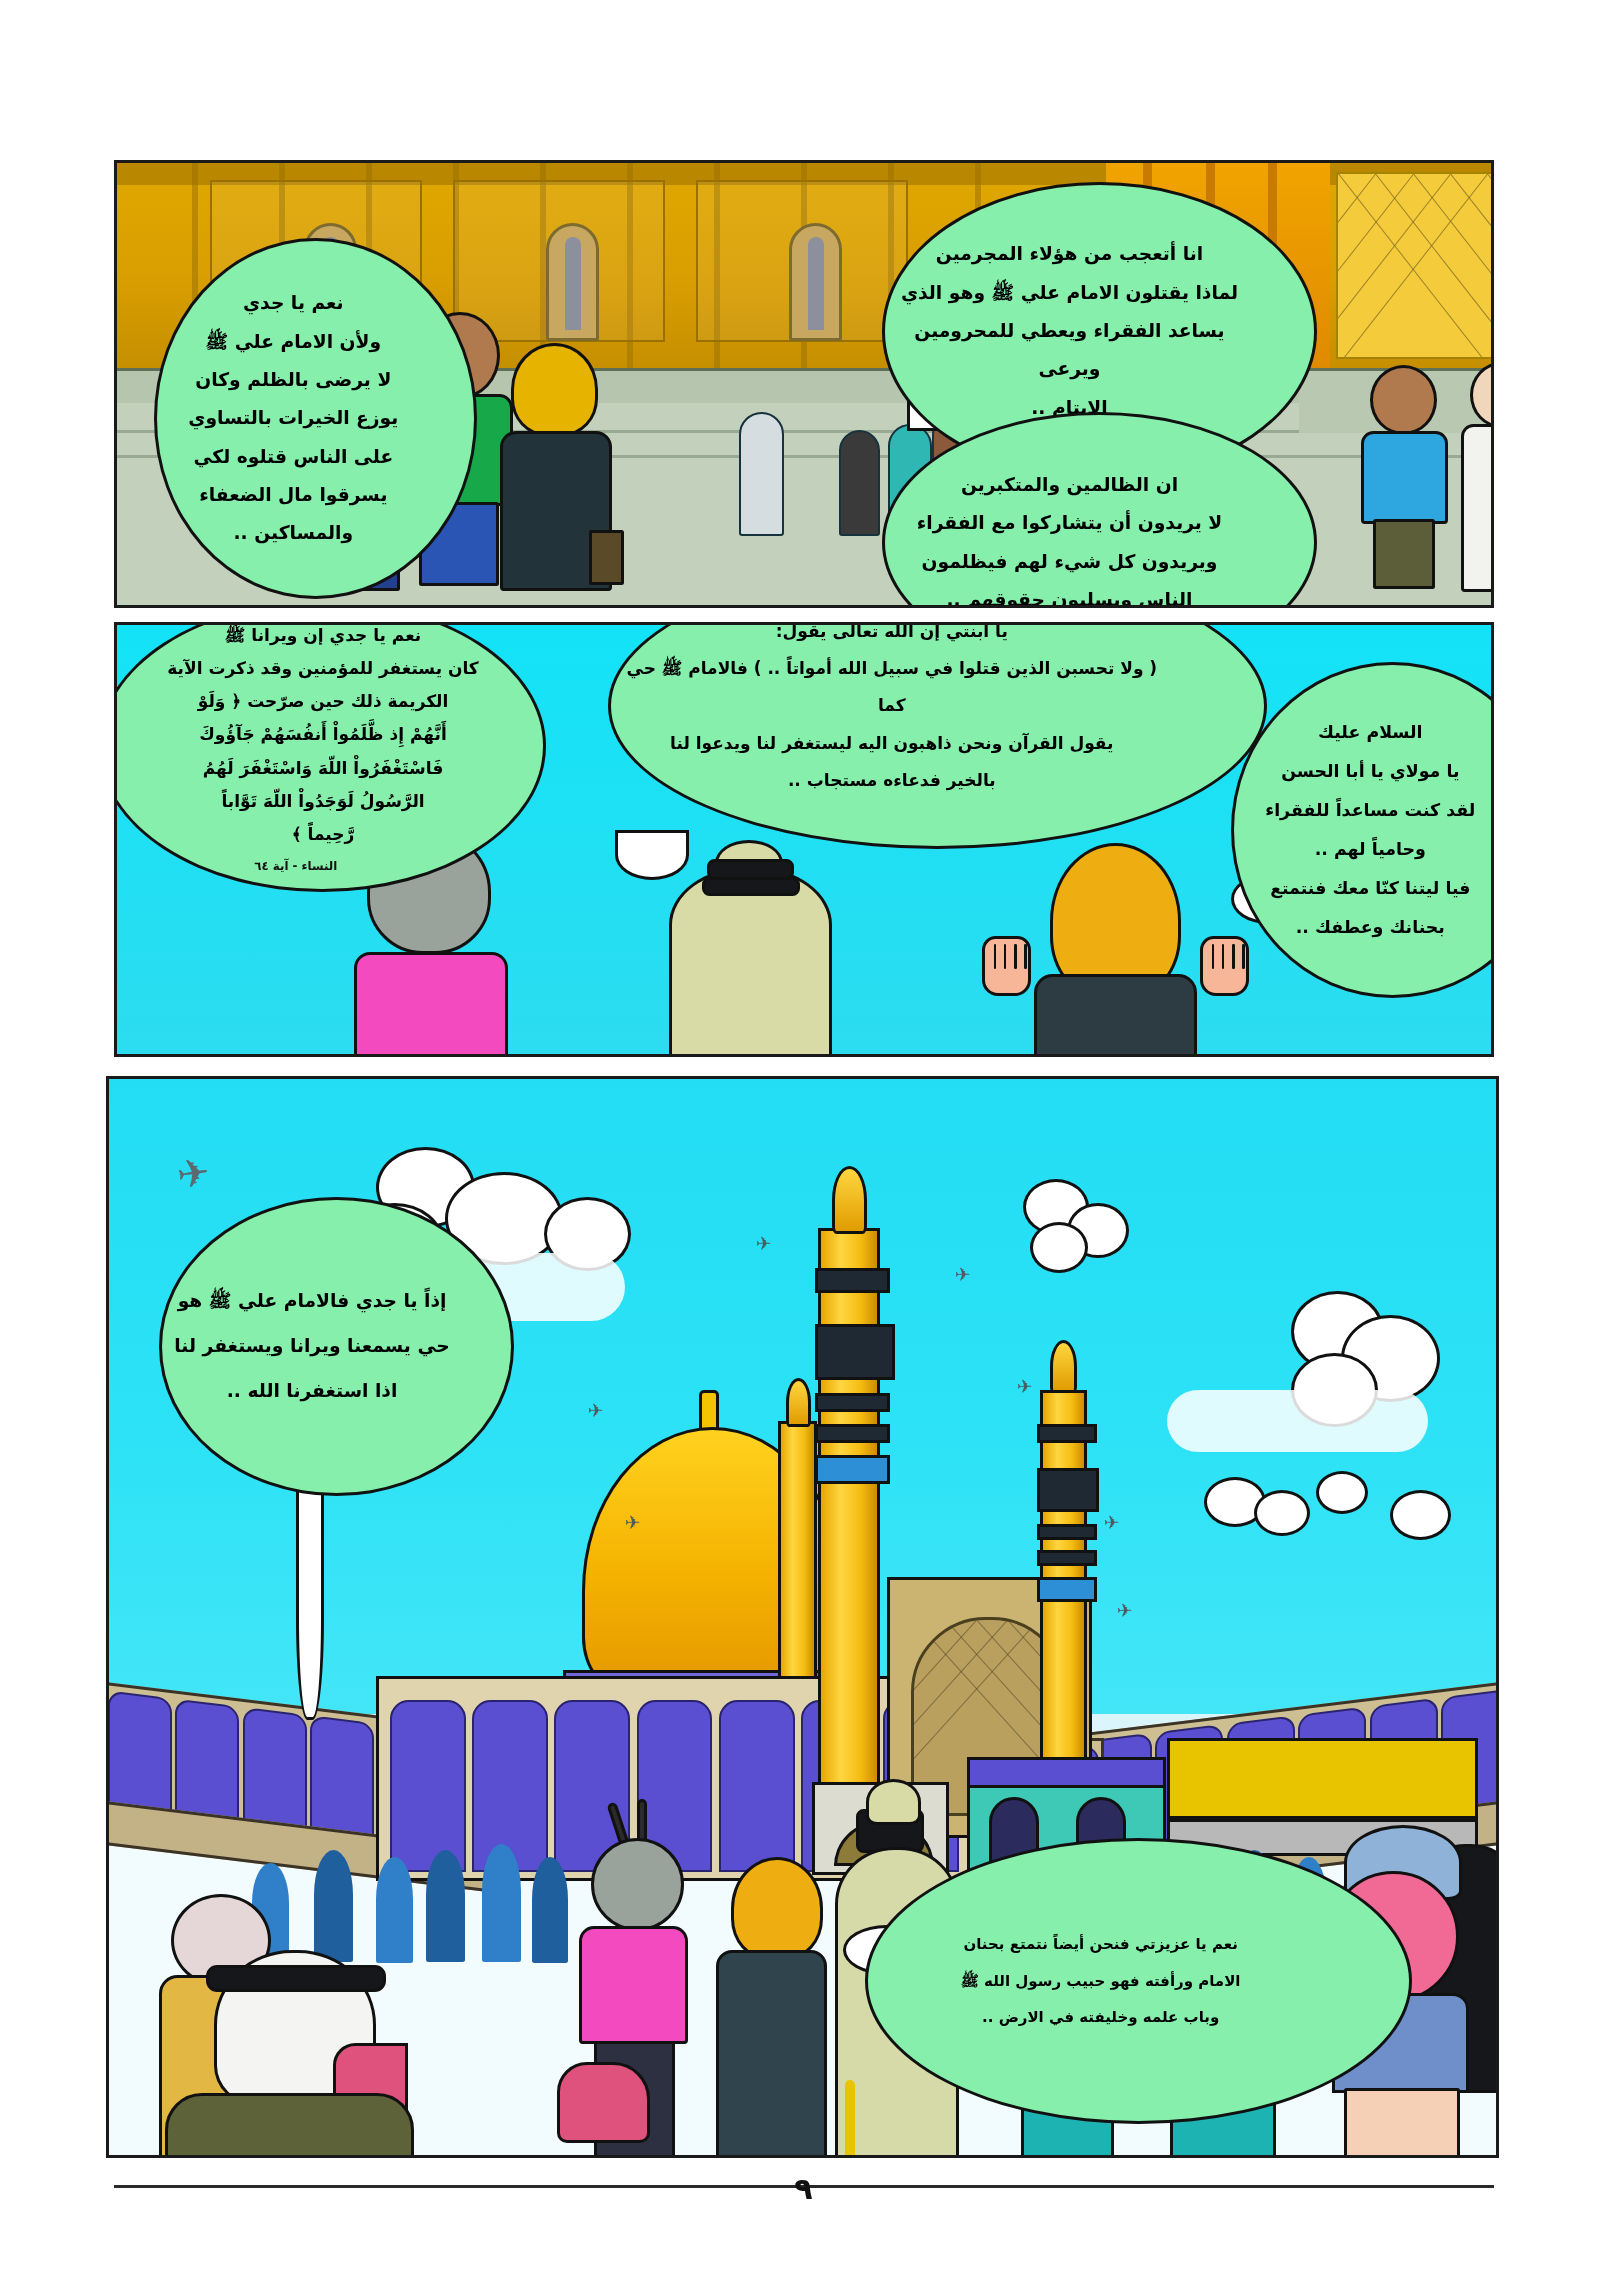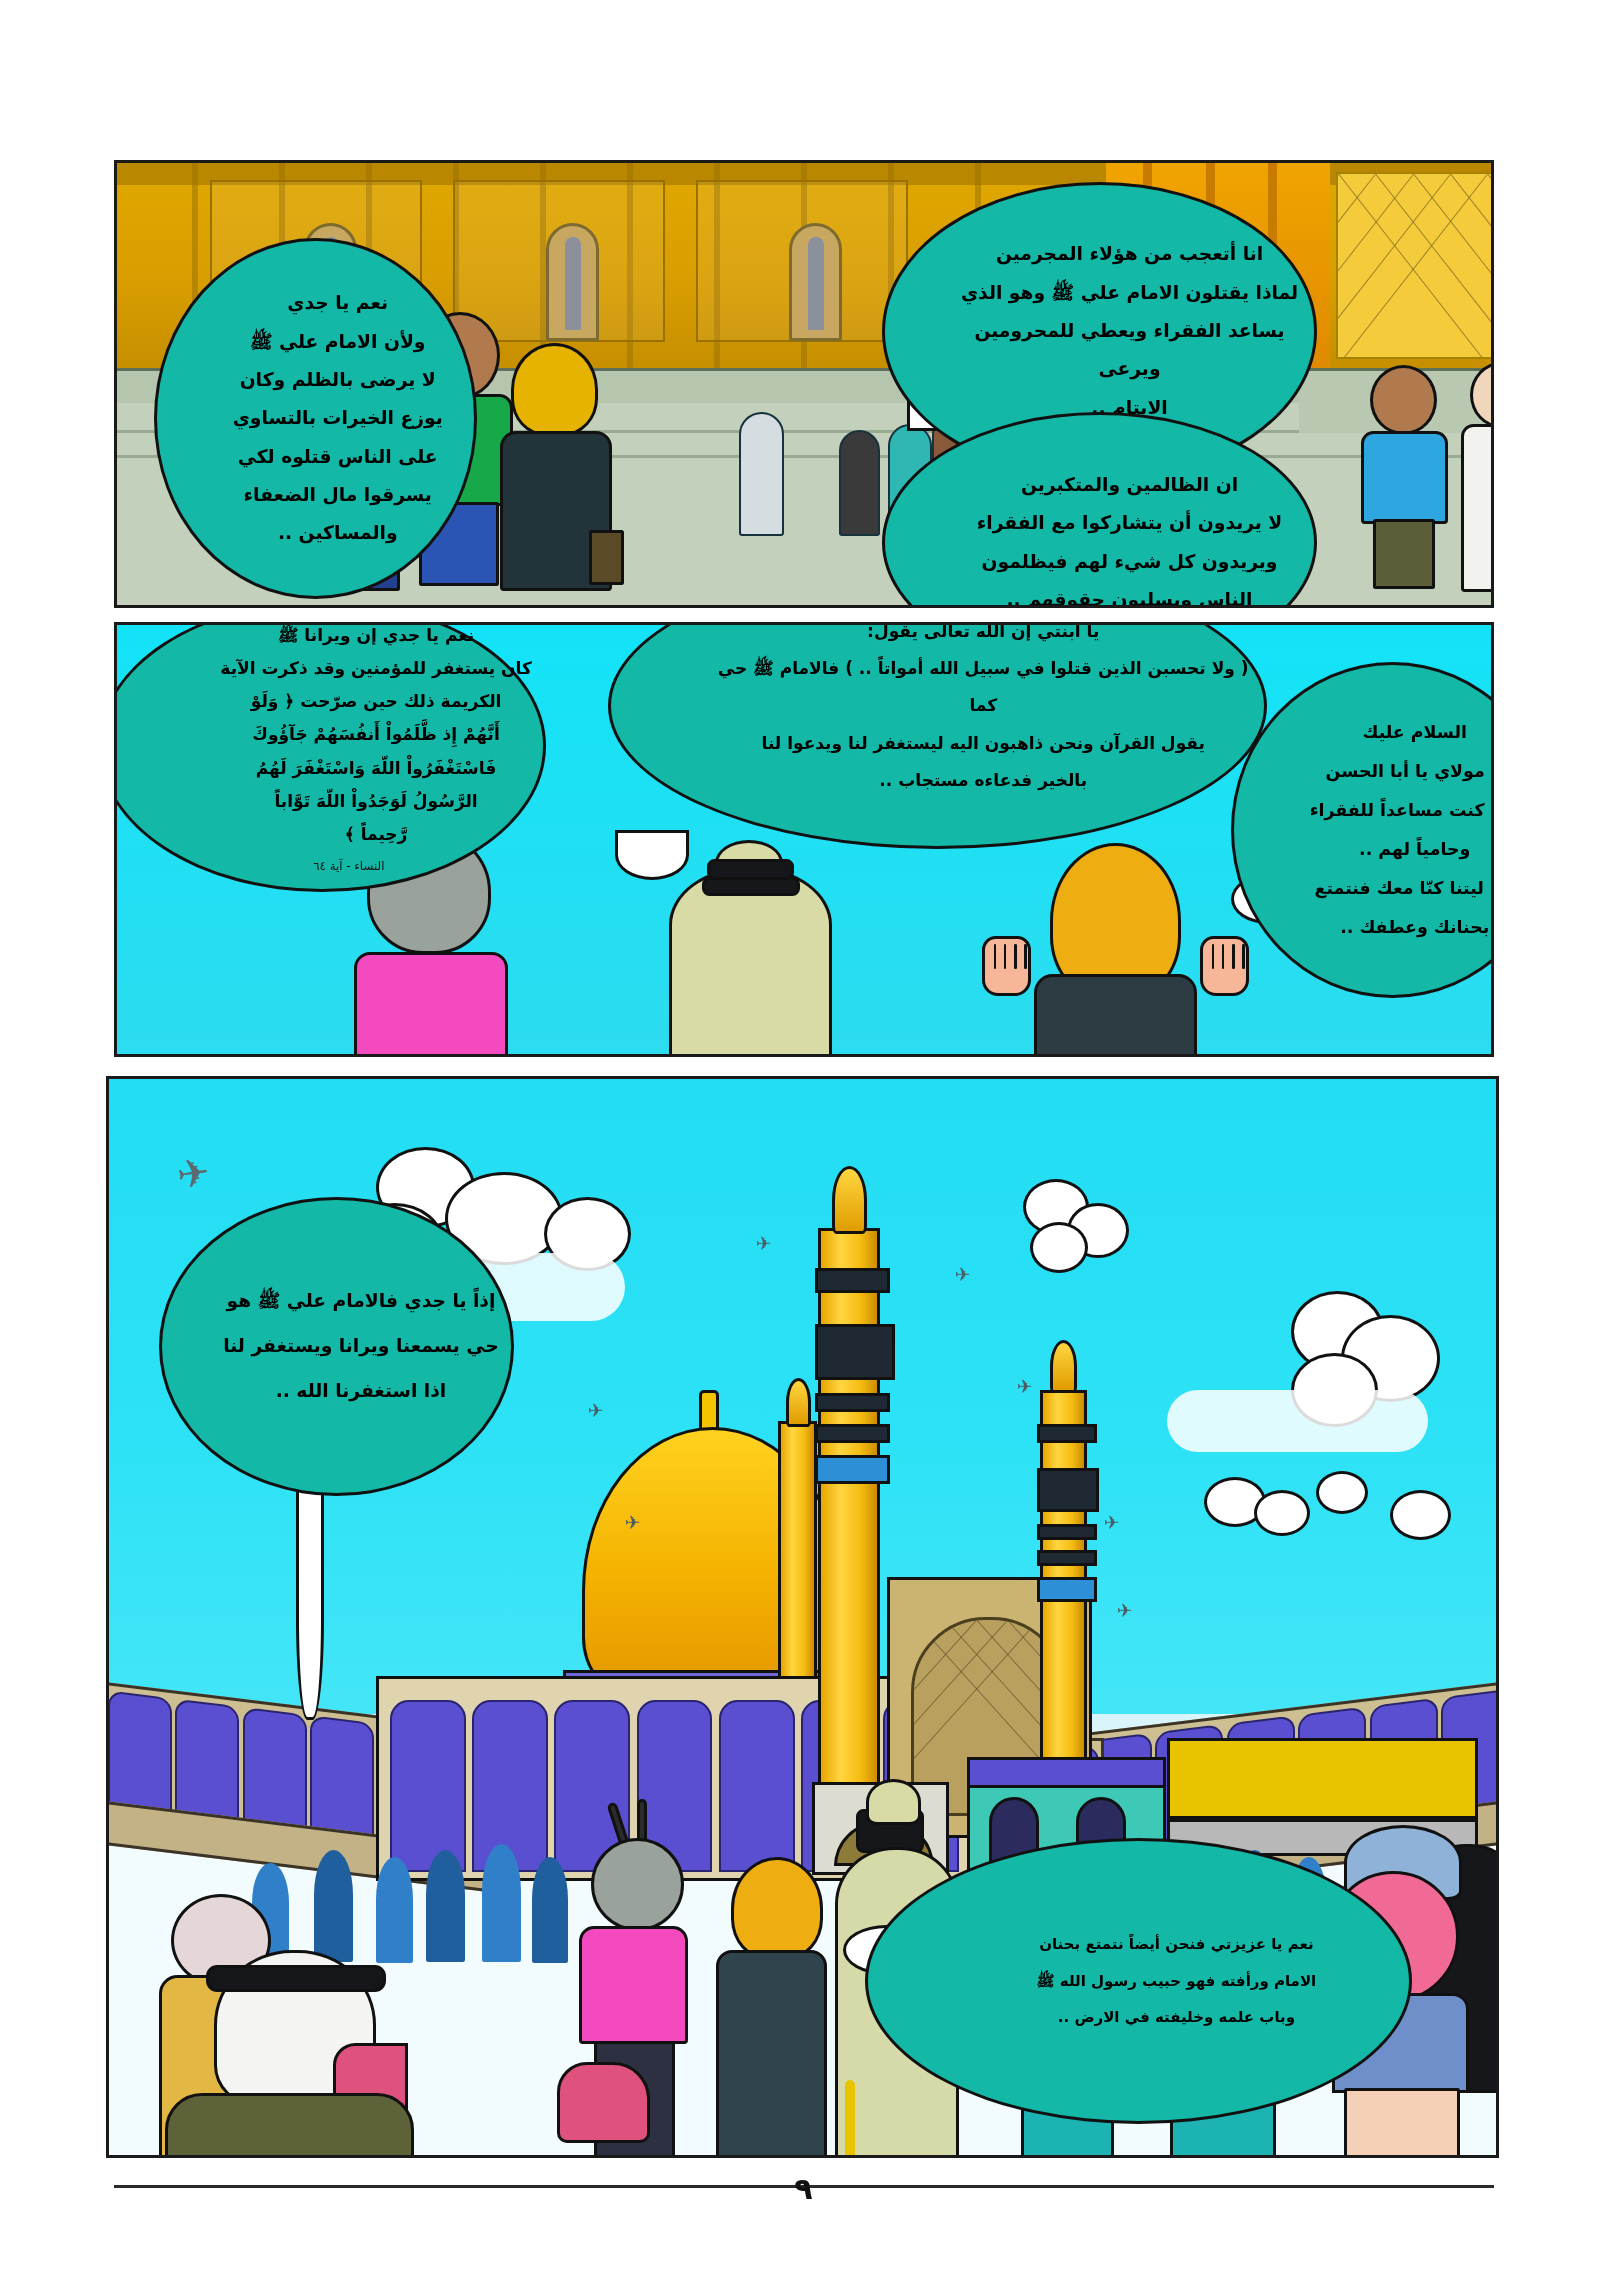--- a/index.html
+++ b/index.html
@@ -10,23 +10,23 @@
     background:#ffffff;
   }
   .page{position:absolute;inset:0;background:#fff;}
 
   
   .panel{position:absolute;border:3.7px solid #1a1a1a;box-sizing:border-box;overflow:hidden;background:#bfe9ef;}
   .panel-inner{position:absolute;inset:0;overflow:hidden;}
 
   
   .bubble{
-    position:absolute;background:#14b8a6;border:3.7px solid #111;
+    position:absolute;background:#86efac;border:3.7px solid #111;
     border-radius:50%;box-sizing:border-box;
-    display:flex;align-items:center;justify-content:flex-start;
+    display:flex;align-items:center;justify-content:flex-end;
     z-index:40;
   }
   .bubble .txt{
     display:block;width:86%;text-align:center;direction:rtl;
     font-weight:bold;color:#000;line-height:2.05;
     font-family:"DejaVu Sans","Liberation Sans",sans-serif;
     white-space:pre-line;
   }
   .tail{position:absolute;background:#fff;border:3.7px solid #111;z-index:39;}
 
@@ -342,21 +342,21 @@
       <div class="tail" style="left:143px;top:205px;width:56px;height:37px;border-radius:50% 50% 0 0;"></div>
       <div class="bubble" style="left:-18.7px;top:-25px;width:448px;height:292px;border-radius:50%;">
         <span style="display:block;width:88%;text-align:center;direction:rtl;">
           <span class="txt" style="font-size:17px;line-height:1.95">نعم يا جدي إن ويرانا ﷺ
 كان يستغفر للمؤمنين وقد ذكرت الآية
 الكريمة ذلك حين صرّحت ﴿ وَلَوْ
 أَنَّهُمْ إِذ ظَّلَمُواْ أَنفُسَهُمْ جَآؤُوكَ
 فَاسْتَغْفَرُواْ اللّهَ وَاسْتَغْفَرَ لَهُمُ
 الرَّسُولُ لَوَجَدُواْ اللّهَ تَوَّاباً
 رَّحِيماً ﴾</span>
-          <span style="display:block;font-size:11.8px;font-weight:normal;margin-top:8px;color:#111;">النساء - آية ٦٤</span>
+          <span style="display:block;font-size:11.8px;font-weight:bold;margin-top:8px;color:#111;">النساء - آية ٦٤</span>
         </span>
       </div>
 
       <div class="tail" style="left:498px;top:205px;width:68px;height:44px;border-radius:0 0 50% 50%;"></div>
       <div class="bubble" style="left:491px;top:-62px;width:659px;height:286px;">
         <span class="txt" style="font-size:17px;line-height:2.2">يا ابنتي إن الله تعالى يقول:
 ( ولا تحسبن الذين قتلوا في سبيل الله أمواتاً .. ) فالامام ﷺ حي كما
 يقول القرآن ونحن ذاهبون اليه ليستغفر لنا ويدعوا لنا
 بالخير فدعاءه مستجاب ..</span>
       </div>

